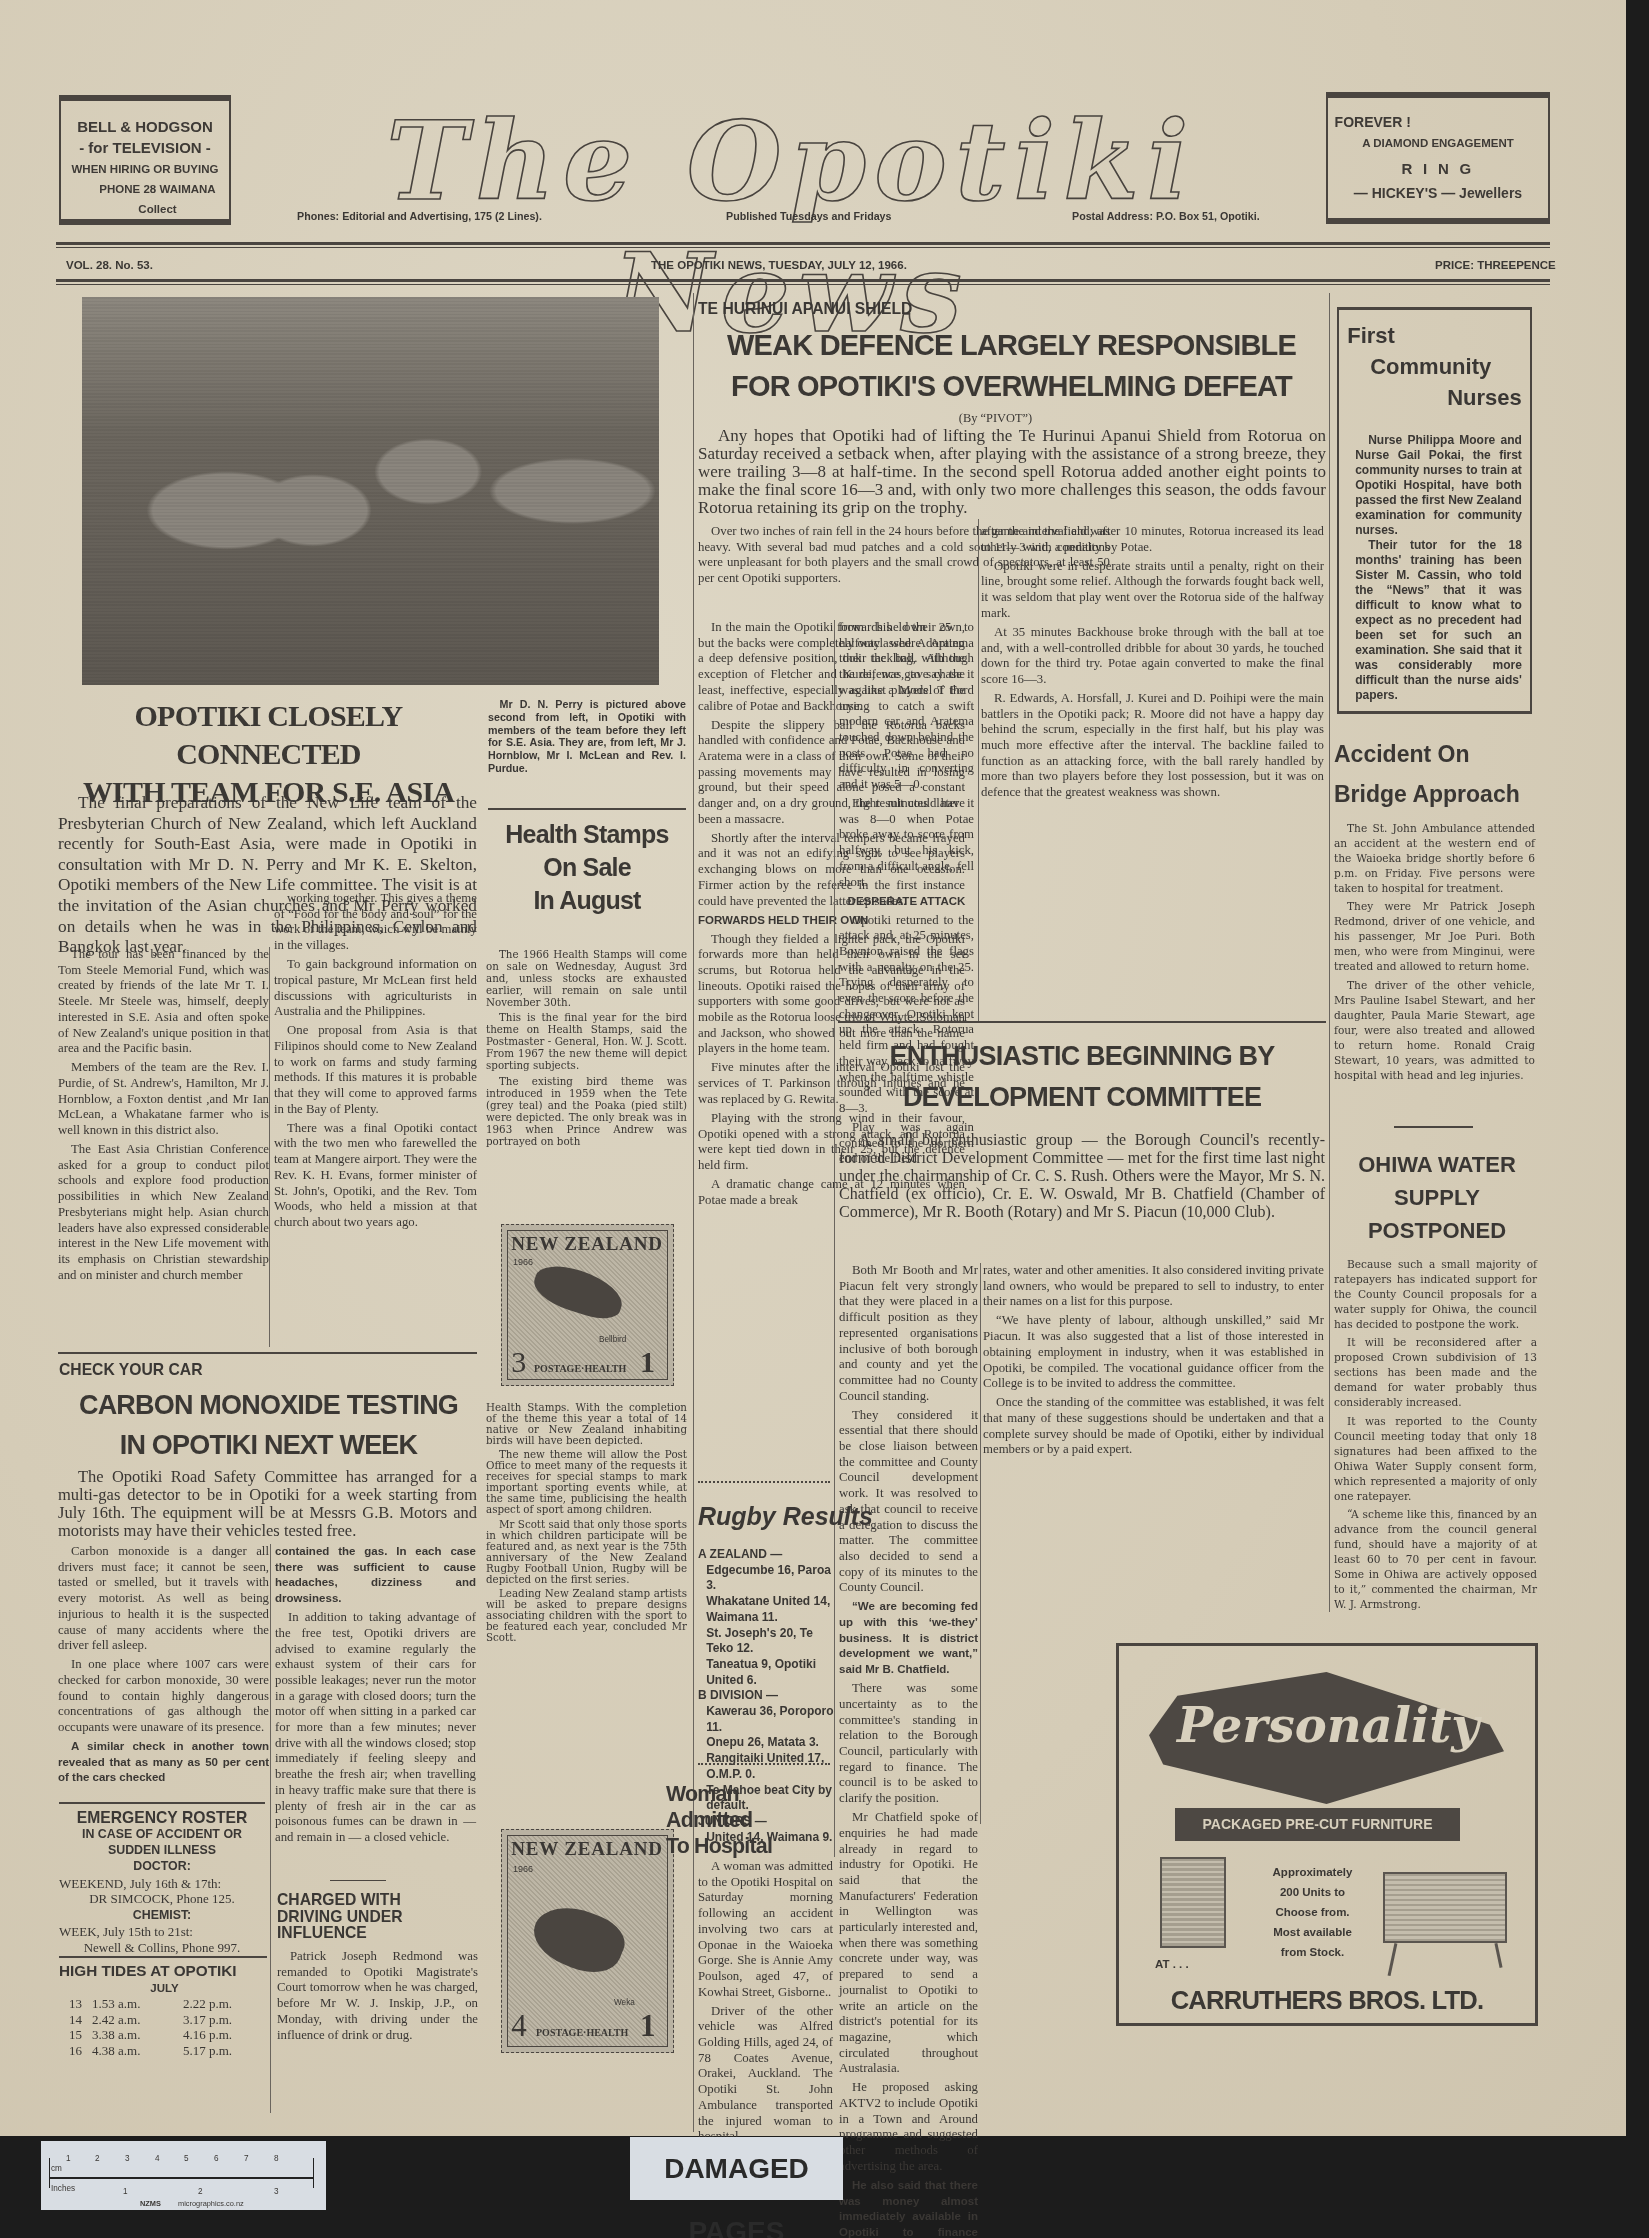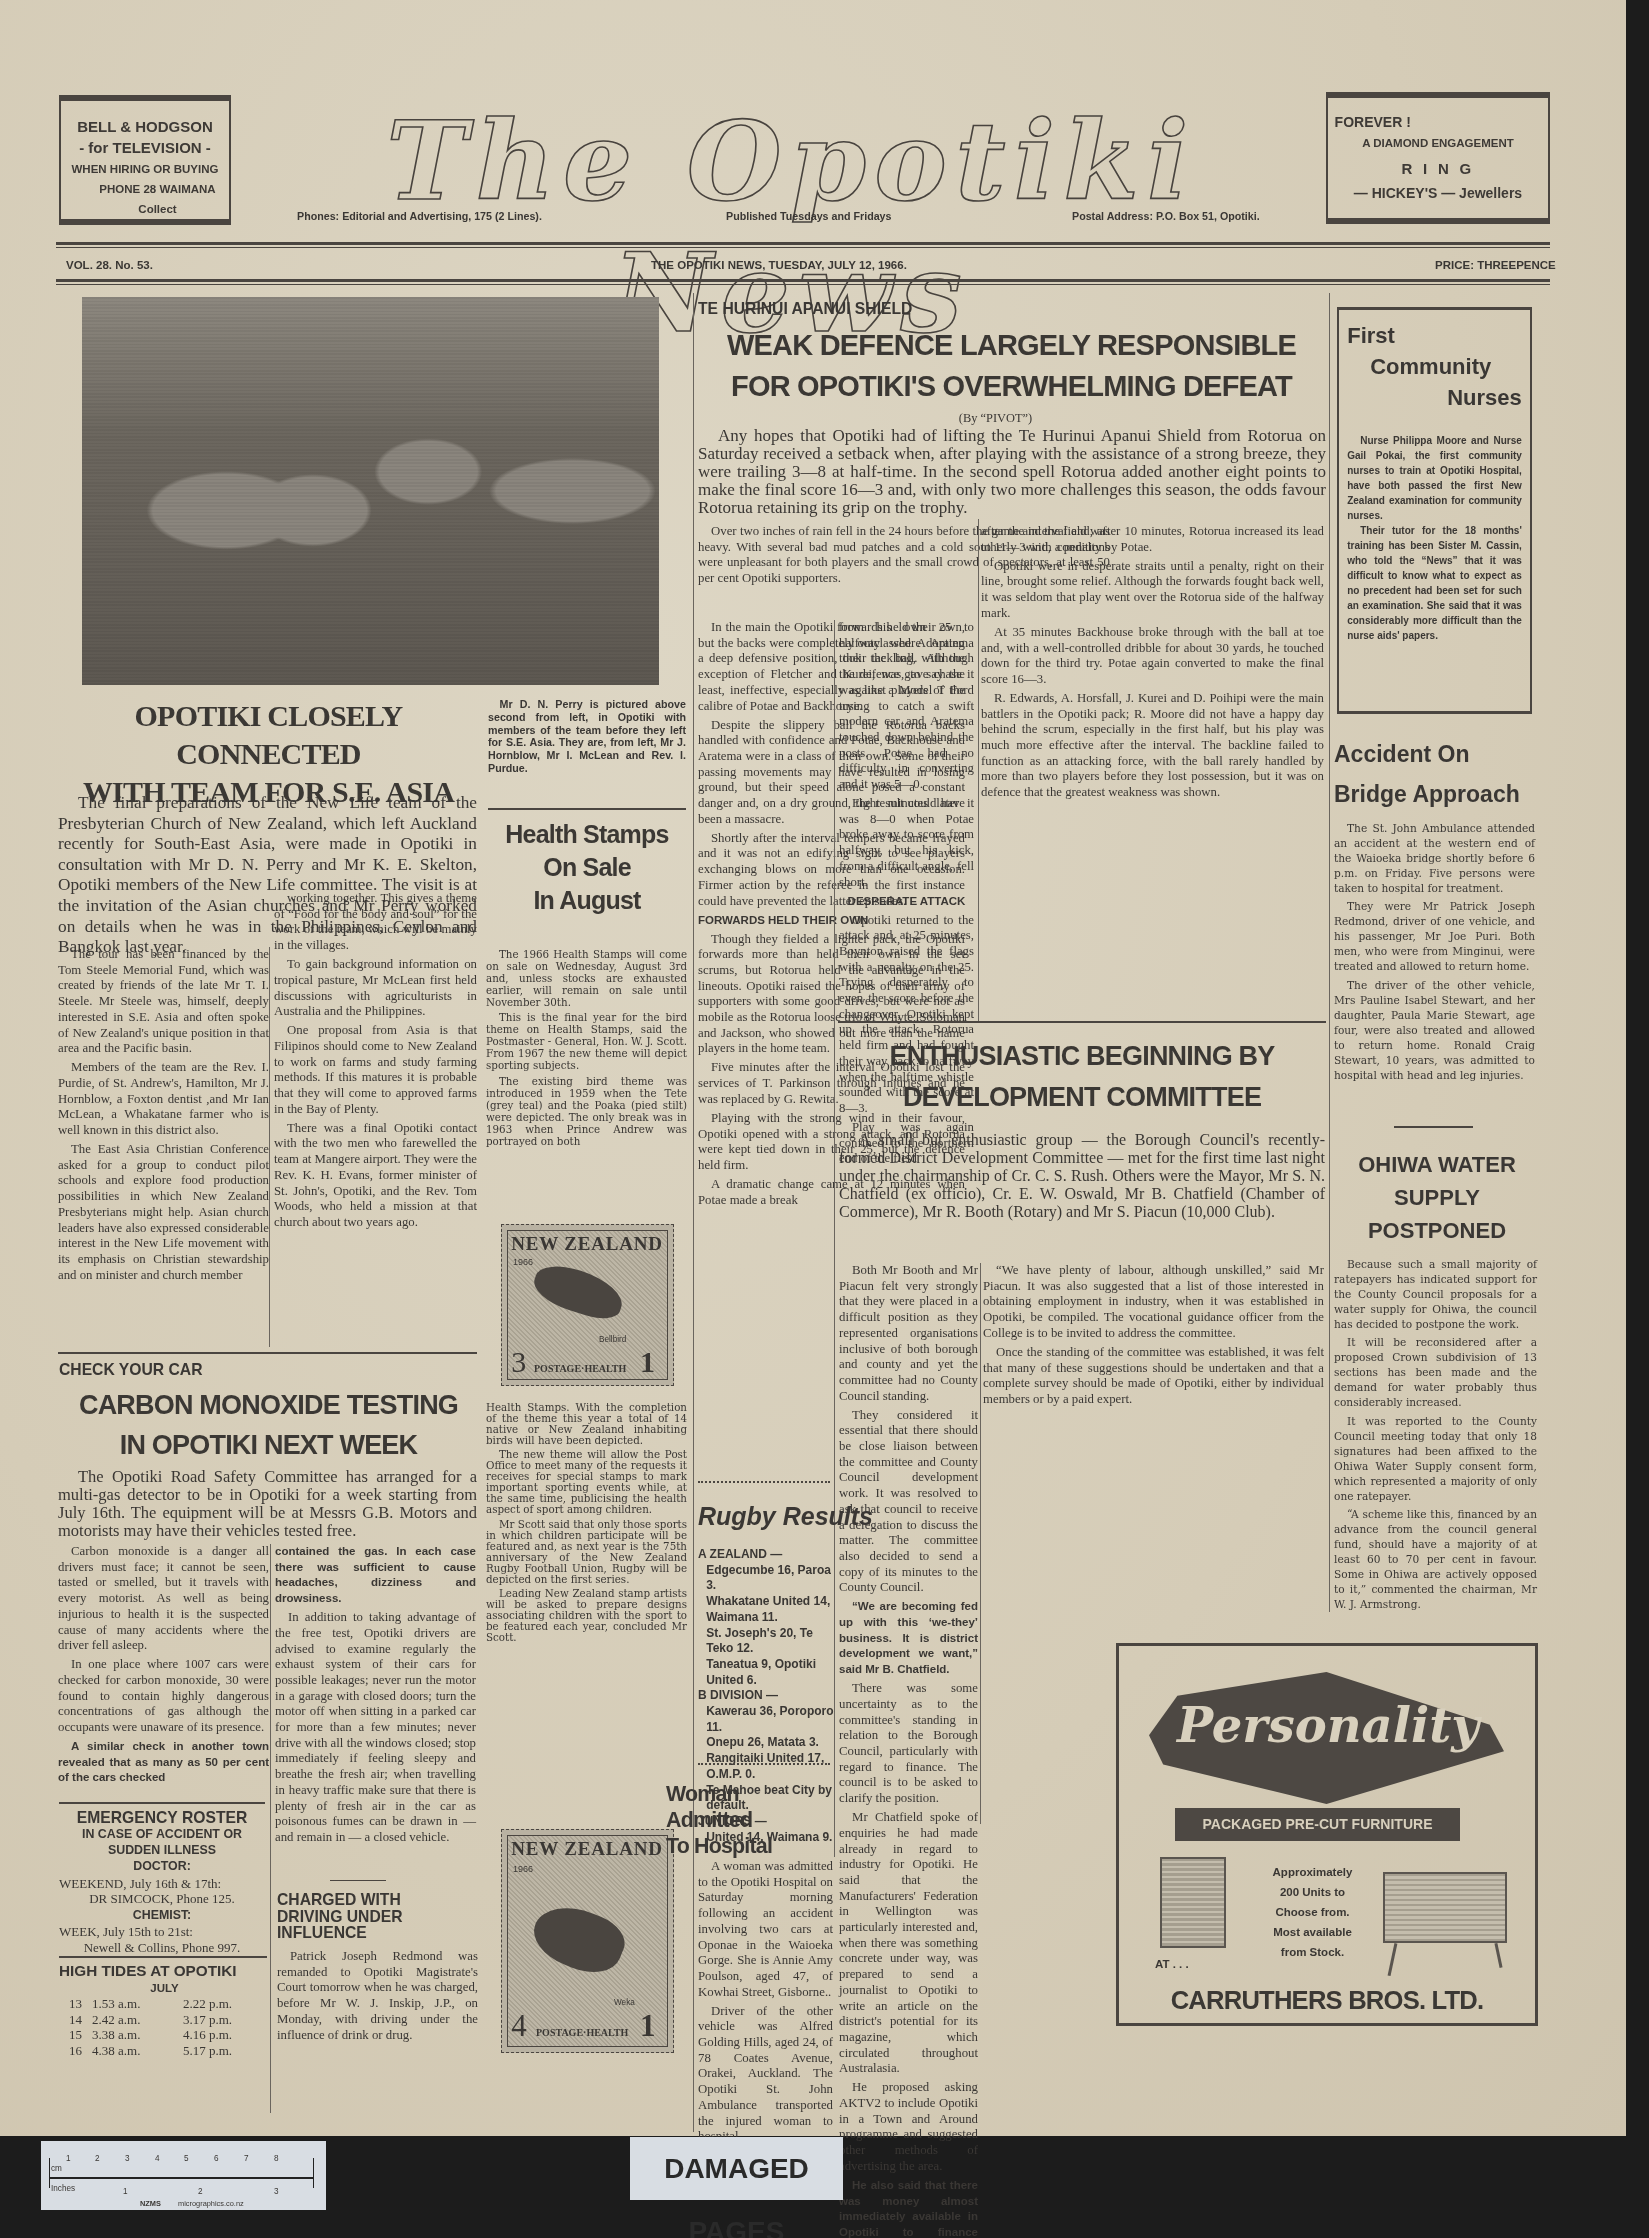--- a/index.html
+++ b/index.html
@@ -283,29 +283,30 @@
     <p>They considered it essential that there should be close liaison between the committee and County Council development work. It was resolved to ask that council to receive a delegation to discuss the matter. The committee also decided to send a copy of its minutes to the County Council.</p>
     <p class="bold-para" style="text-indent:13px;">“We are becoming fed up with this ‘we-they’ business. It is district development we want,” said Mr B. Chatfield.</p>
     <p>There was some uncertainty as to the committee's standing in relation to the Borough Council, particularly with regard to finance. The council is to be asked to clarify the position.</p>
     <p>Mr Chatfield spoke of enquiries he had made already in regard to industry for Opotiki. He said that the Manufacturers' Federation in Wellington was particularly interested and, when there was something concrete under way, was prepared to send a journalist to Opotiki to write an article on the district's potential for its magazine, which circulated throughout Australasia.</p>
     <p>He proposed asking AKTV2 to include Opotiki in a Town and Around programme and suggested other methods of advertising the area.</p>
     <p class="bold-para" style="text-indent:13px;">He also said that there was money almost immediately available in Opotiki to finance assured industry.</p>
 
   </div>
   <div class="col-rule" style="left:980px; top:1263px; height:561px;"></div>
   <div class="abs body-text" style="left:983px; top:1263px; width:341px;">
+    <p style="text-indent:0;">rates, water and other amenities. It also considered inviting private land owners, who would be prepared to sell to industry, to enter their names on a list for this purpose.</p>
     <p>“We have plenty of labour, although unskilled,” said Mr Piacun. It was also suggested that a list of those interested in obtaining employment in industry, when it was established in Opotiki, be compiled. The vocational guidance officer from the College is to be invited to address the committee.</p>
     <p>Once the standing of the committee was established, it was felt that many of these suggestions should be undertaken and that a complete survey should be made of Opotiki, either by individual members or by a paid expert.</p>
   </div>
 
   <div class="abs" style="left:1337px; top:307px; width:195px; height:407px; border:2.5px solid #4a4540; border-top-width:3.3px; border-bottom-width:3.3px; padding:10px 8.2px;">
     <div class="bold-sans" style="font-size:22px; line-height:31px;">First</div>
     <div class="bold-sans" style="font-size:22px; line-height:31px; padding-left:23px;">Community</div>
     <div class="bold-sans" style="font-size:22px; line-height:31px; text-align:right;">Nurses</div>
-    <div class="bold-para" style="margin-top:20px; font-size:10px; line-height:15px;">
+    <div class="bold-para" style="margin-top:20px; font-size:12px; line-height:15px;margin-left:8px;">
       <p style="text-indent:13px;">Nurse Philippa Moore and Nurse Gail Pokai, the first community nurses to train at Opotiki Hospital, have both passed the first New Zealand examination for community nurses.</p>
       <p style="text-indent:13px;">Their tutor for the 18 months' training has been Sister M. Cassin, who told the “News” that it was difficult to know what to expect as no precedent had been set for such an examination. She said that it was considerably more difficult than the nurse aids' papers.</p>
     </div>
   </div>
 
   <div class="abs bold-sans" style="left:1334px; top:734px; width:211px; font-size:23px; line-height:40px;">
     <div>Accident On</div>
     <div>Bridge Approach</div>
   </div>
   <div class="abs body-text" style="left:1334px; top:821px; width:201px; font-family:'DejaVu Serif', serif; font-size:10.6px; line-height:15px;">

